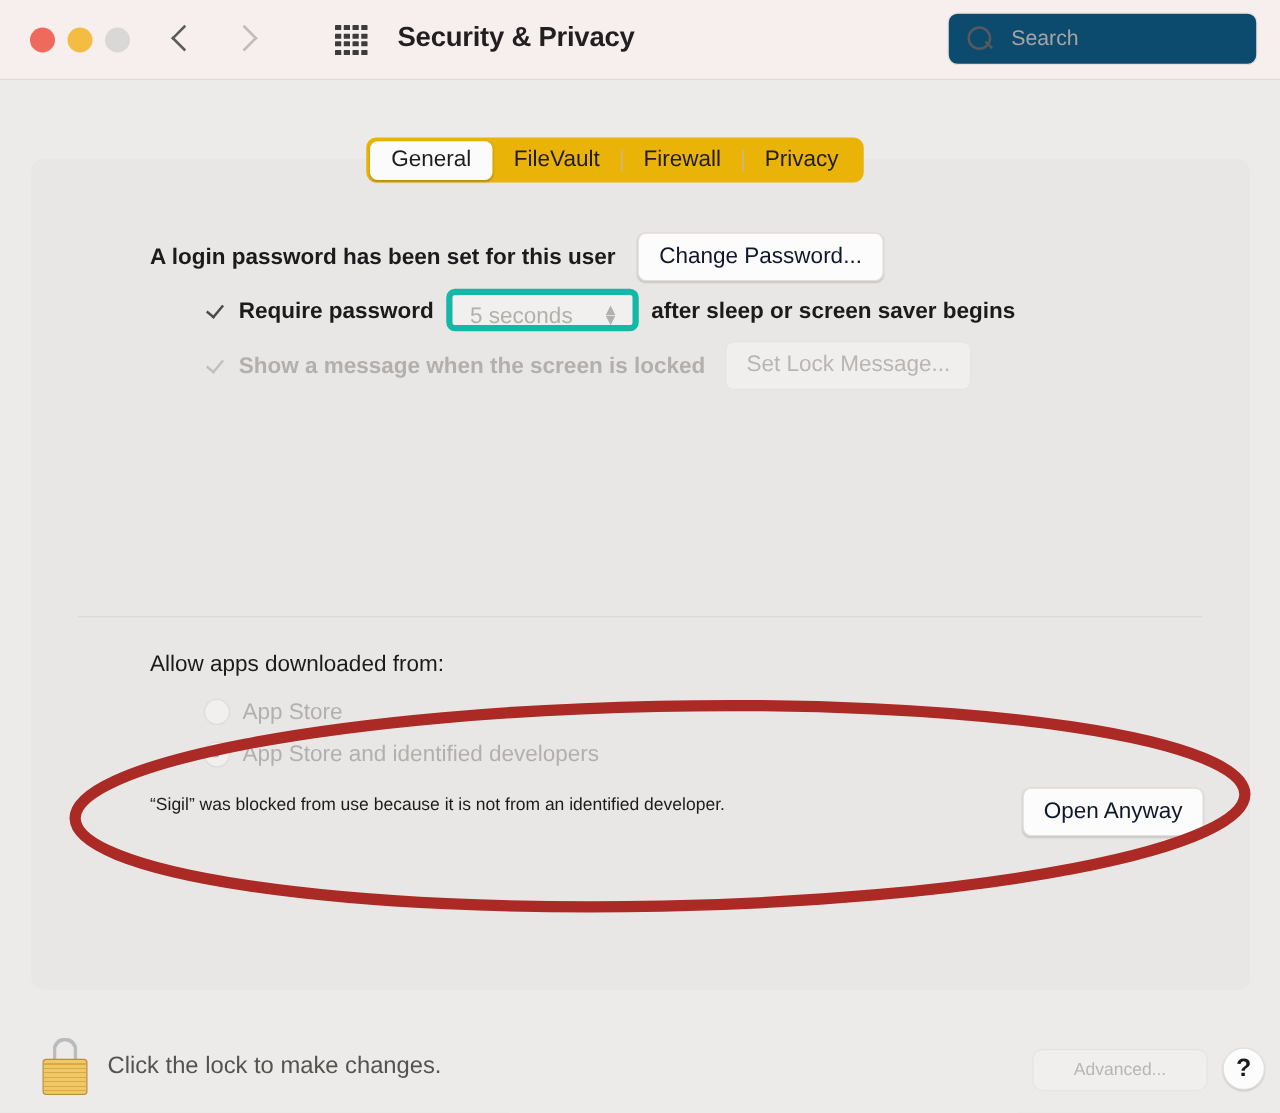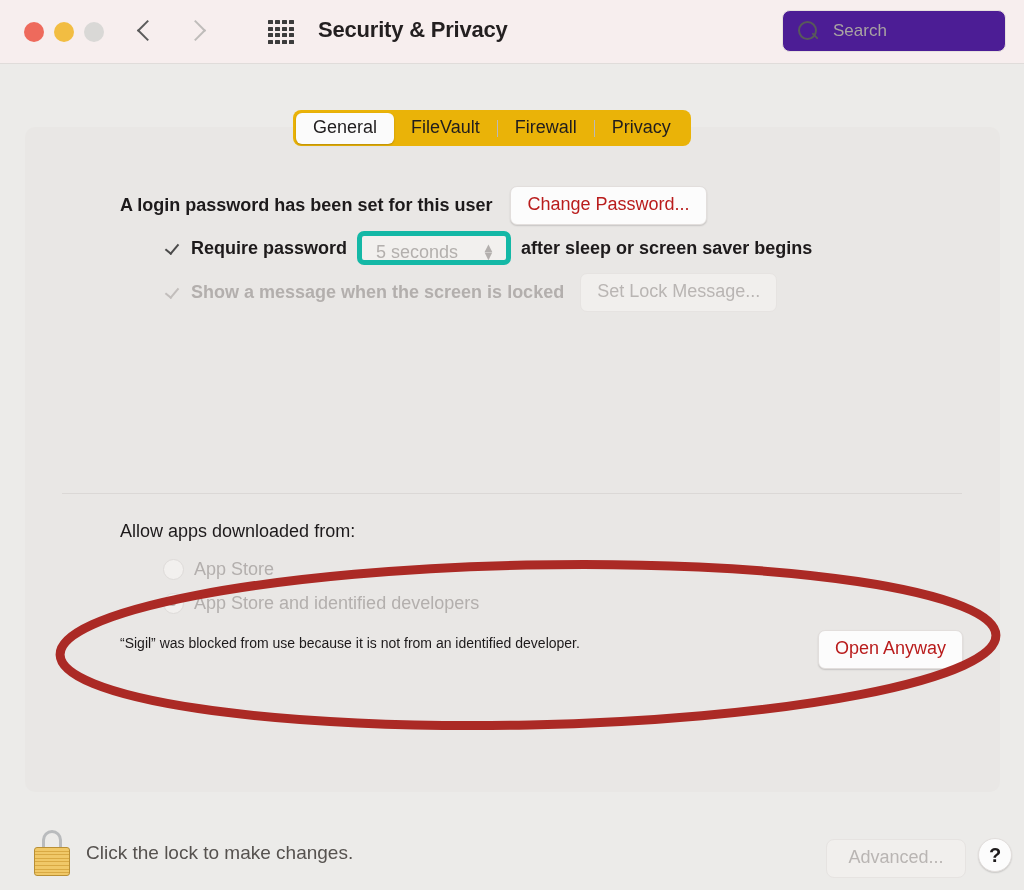--- a/index.html
+++ b/index.html
@@ -83,22 +83,22 @@
     left: 318px; top: 17px;
     font-size: 22px;
     font-weight: bold;
     color: #231f20;
     letter-spacing: -0.2px;
   }
 
   .searchbox {
     position: absolute;
     right: 18px; top: 10px;
-    width: 224px; height: 42px;
-    background: #4c1d95;
+    width: 248px; height: 42px;
+    background: #0c4a6e;
     border: 1px solid #e7e0de;
     border-radius: 8px;
     box-sizing: border-box;
   }
   .searchbox .mag {
     position: absolute;
     left: 15px; top: 10px;
     width: 15px; height: 15px;
     border: 2.2px solid #58595b;
     border-radius: 50%;
@@ -167,21 +167,21 @@
   .lbl { font-size: 18px; color: #1d1a1b; white-space: nowrap; }
   .lbl.bold { font-weight: bold; }
   .lbl.dim  { color: #b3afad; }
 
   .btn {
     background: #fcfcfc;
     border: 1px solid #e2dedc;
     border-radius: 7px;
     box-shadow: 0 1px 1.5px rgba(0,0,0,0.15);
     font-size: 18px;
-    color: #b91c1c;
+    color: #0f172a;
     padding: 7px 16px 9px 16px;
     white-space: nowrap;
     box-sizing: border-box;
   }
   .btn.dim {
     color: #b9b5b3;
     background: #f1efed;
     box-shadow: none;
     border-color: #e6e3e1;
   }
@@ -305,21 +305,21 @@
     position: absolute;
     left: 86px; top: 842px;
     font-size: 19px;
     color: #56524f;
   }
   .adv {
     position: absolute;
     right: 58px; top: 839px;
     width: 140px;
     text-align: center;
-    font-size: 18px;
+    font-size: 14px;
     padding: 7px 0 9px 0;
     border-radius: 8px;
   }
   .help {
     position: absolute;
     right: 12px; top: 838px;
     width: 34px; height: 34px;
     border-radius: 50%;
     background: #fcfcfc;
     border: 1px solid #e2dedc;

